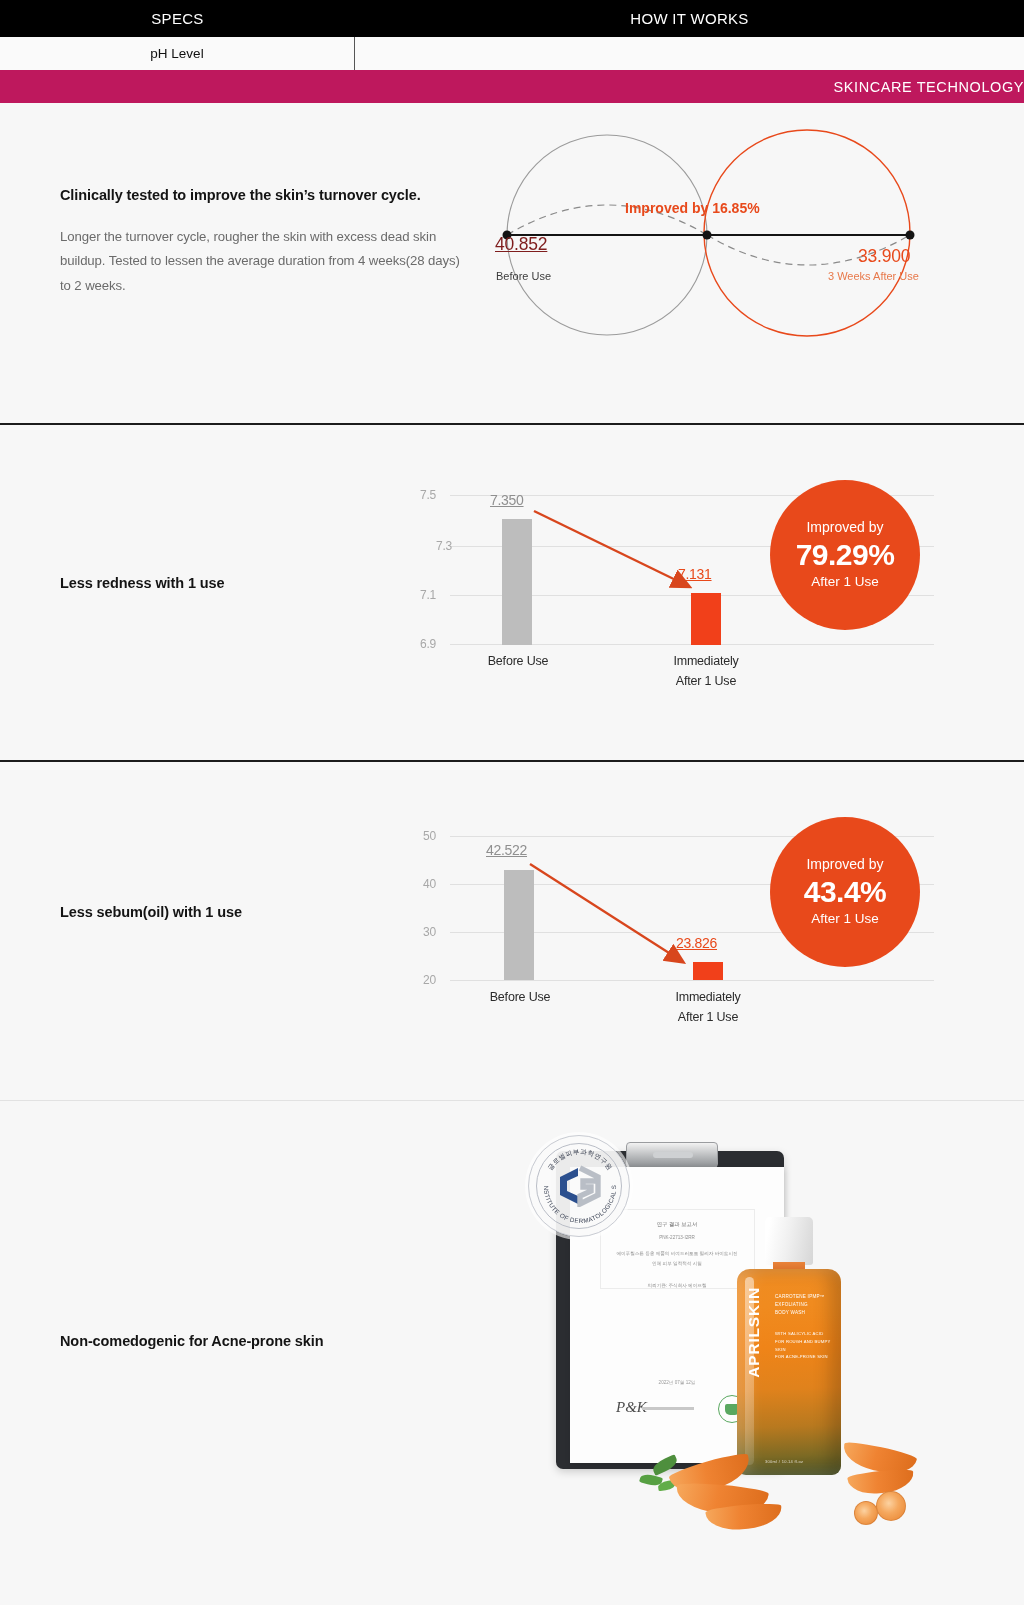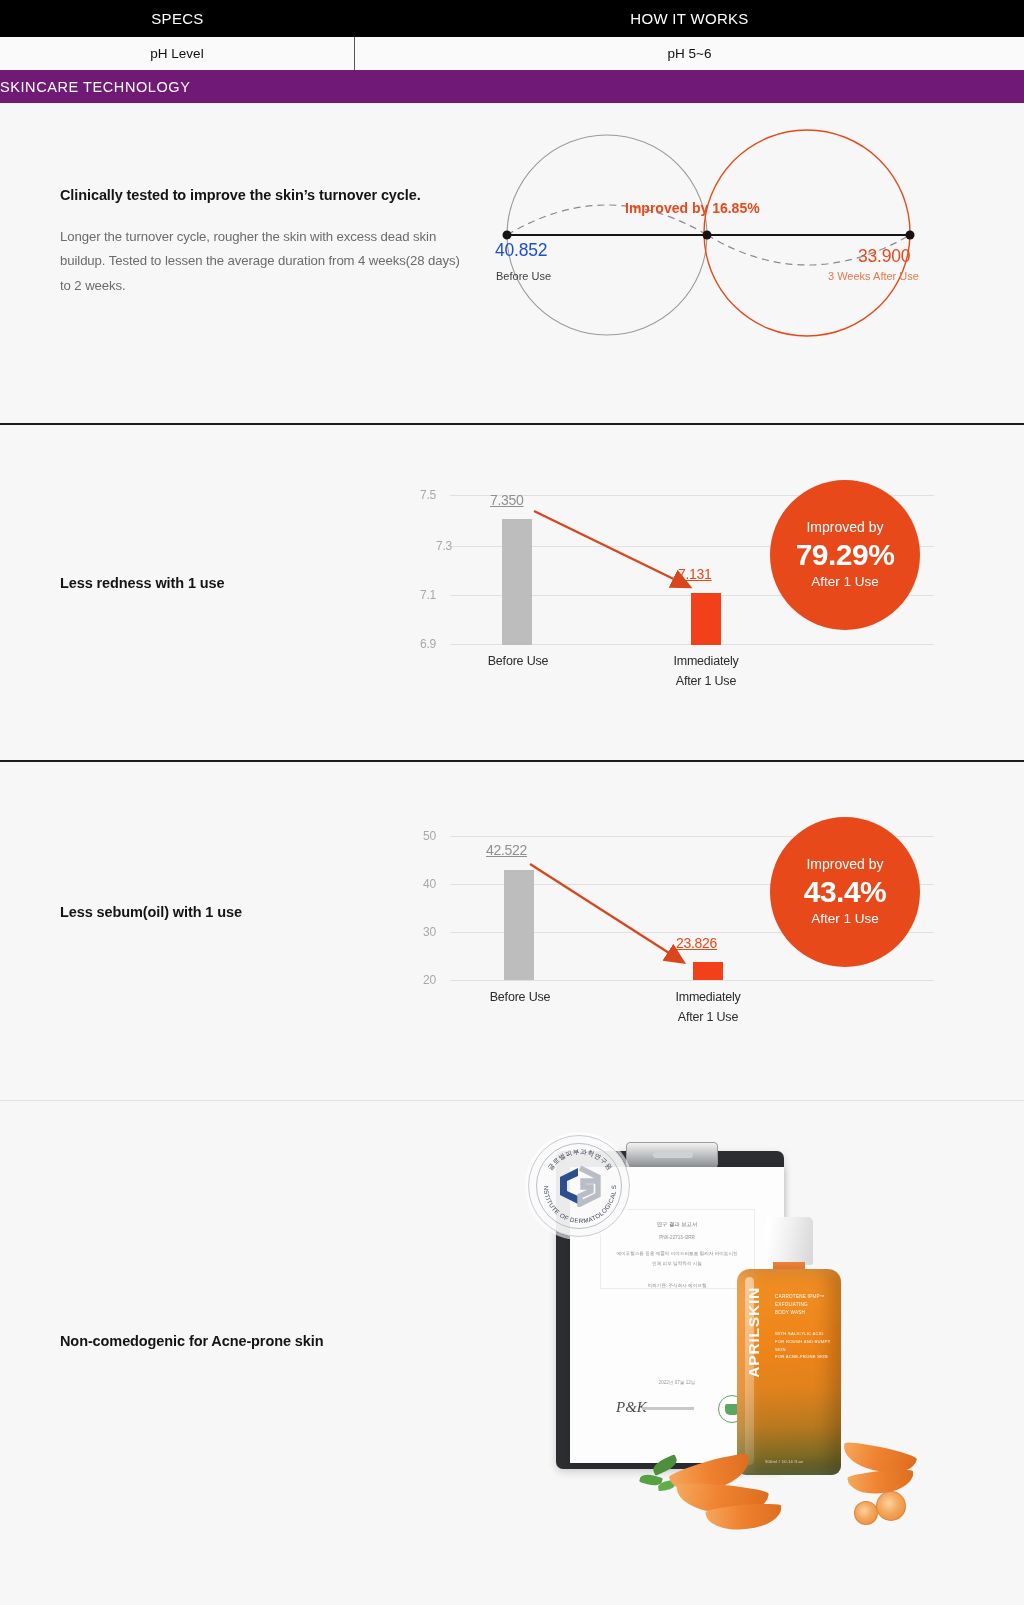--- a/index.html
+++ b/index.html
@@ -22,22 +22,22 @@
 
   .spec-row { display: flex; height: 33px; background: #fafafa; }
   .spec-row .cell {
     color: #111; font-size: 13.5px;
     display: flex; align-items: center; justify-content: center;
   }
   .spec-row .cell.left  { width: 355px; border-right: 1px solid #555; }
   .spec-row .cell.right { width: 669px; }
 
   .tech-banner {
-    height: 33px; background: #701a75; color: #fff;
-    display: flex; align-items: center; justify-content: flex-start;
+    height: 33px; background: #be185d; color: #fff;
+    display: flex; align-items: center; justify-content: flex-end;
     font-size: 14.5px; letter-spacing: .04em;
   }
 
   
   .section { position: relative; background: #f7f7f7; }
   .sec-divider-dark  { height: 2px; background: #1c1c1c; }
   .sec-divider-light { height: 1px; background: #e2e2e2; }
 
   .sec-label {
     position: absolute; left: 60px;
@@ -214,21 +214,20 @@
 <body>
 
 <div class="page">
 
   <div class="spec-head">
     <div class="cell left">SPECS</div>
     <div class="cell right">HOW IT WORKS</div>
   </div>
   <div class="spec-row">
     <div class="cell left">pH Level</div>
-    <div class="cell right">pH 5~6</div>
   </div>
   <div class="tech-banner">
     <span>SKINCARE TECHNOLOGY</span>
   </div>
 
   <div class="section" id="sec-turnover">
 
     <div class="turn-text">
       <div class="turn-title">Clinically tested to improve the skin’s turnover cycle.</div>
       <div class="turn-body">Longer the turnover cycle, rougher the skin with excess dead skin buildup. Tested to lessen the average duration from 4 weeks(28 days) to 2 weeks.</div>
@@ -246,21 +245,21 @@
         <path d="M 237 122 Q 337 182 440 122" fill="none" stroke="#8a8a8a" stroke-width="1.2" stroke-dasharray="7 5"></path>
 
         <line x1="37" y1="122" x2="440" y2="122" stroke="#141414" stroke-width="2"></line>
         <circle cx="37" cy="122" r="4.5" fill="#141414"></circle>
         <circle cx="237" cy="122" r="4.5" fill="#141414"></circle>
         <circle cx="440" cy="122" r="4.5" fill="#141414"></circle>
       </svg>
 
       <div class="venn-improved" style="left:155px; top:87px;">Improved by 16.85%</div>
 
-      <div class="venn-val" style="left:25px; top:127px; color:#1d4ed8;">40.852</div>
+      <div class="venn-val" style="left:25px; top:121px; color:#7f1d1d;text-decoration:underline;">40.852</div>
       <div class="venn-cap" style="left:26px; top:157px; color:#3c3c3c;">Before Use</div>
 
       <div class="venn-val" style="left:388px; top:133px; color:#e8491b;">33.900</div>
       <div class="venn-cap" style="left:358px; top:157px; color:#e8794b;">3 Weeks After Use</div>
     </div>
   </div>
 
   <div class="sec-divider-dark"></div>
 
   <div class="section" id="sec-redness">

